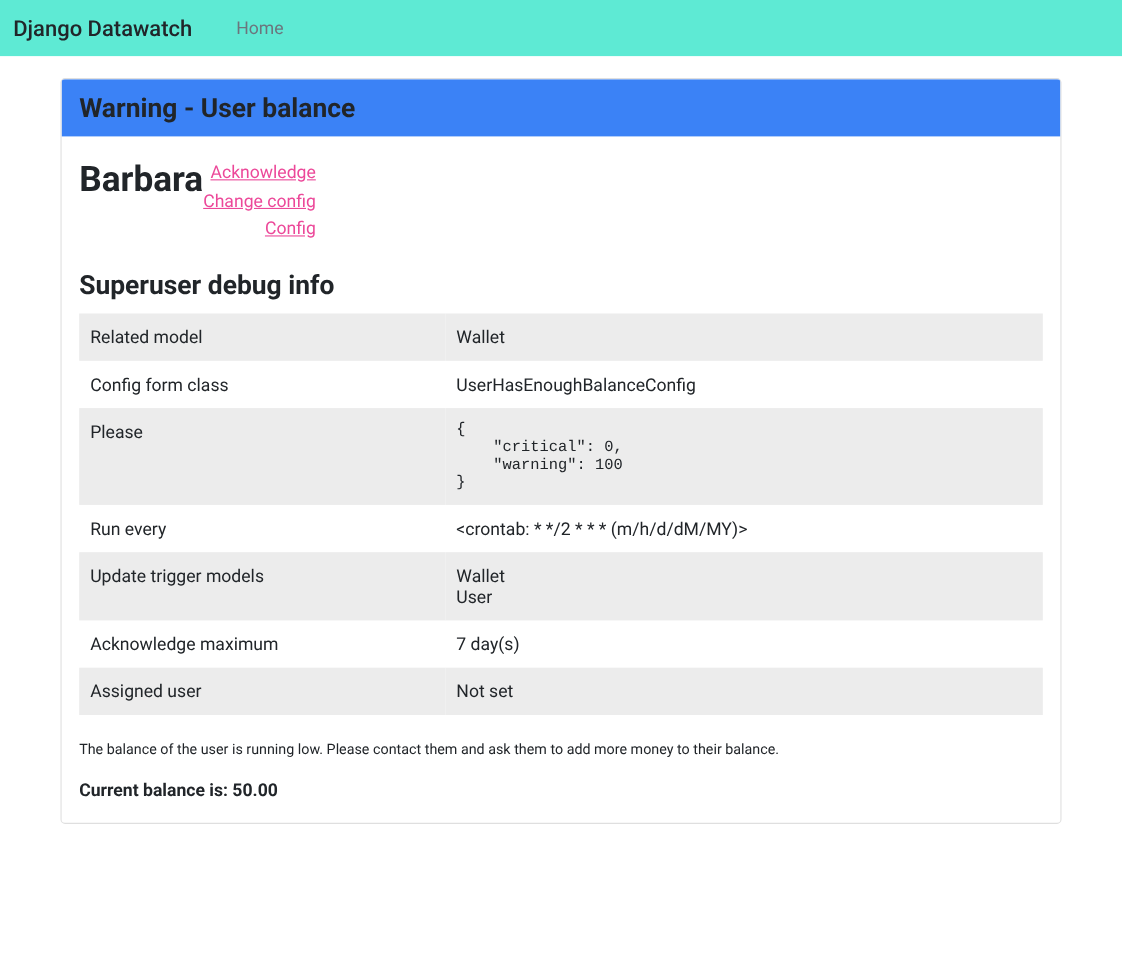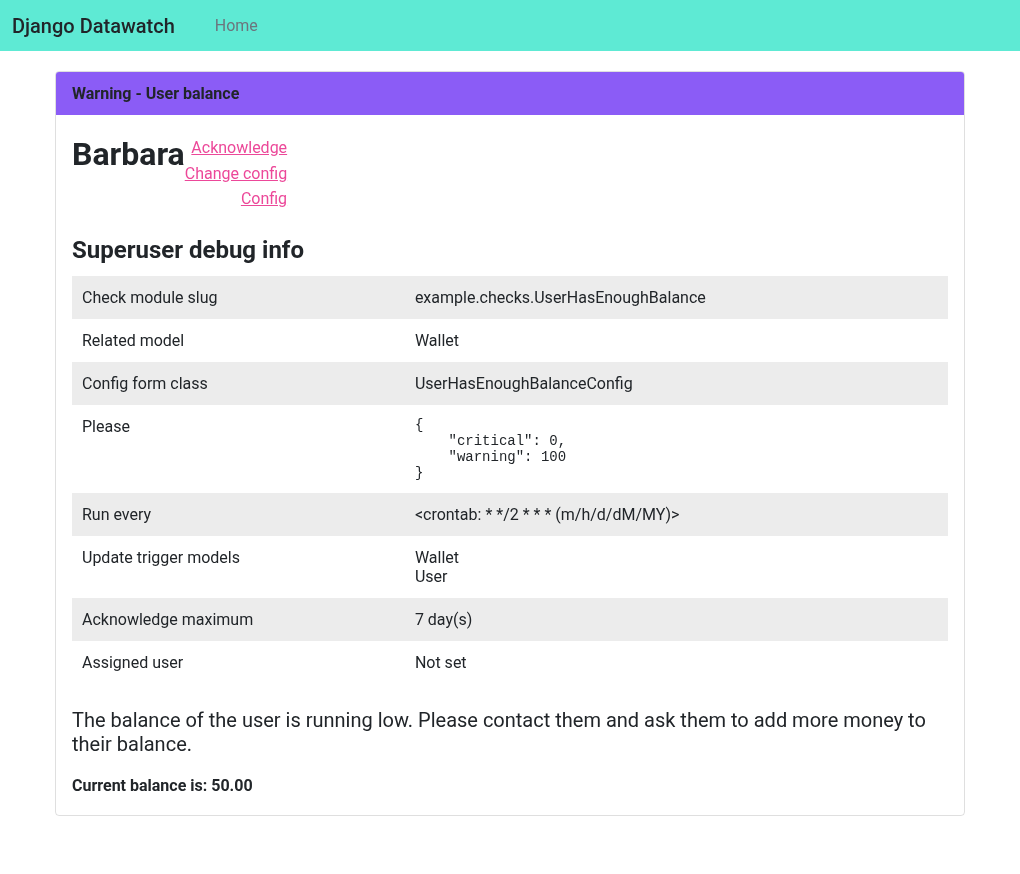--- a/index.html
+++ b/index.html
@@ -34,24 +34,24 @@
       margin: 0 auto;
       padding: 0 15px;
     }
     .card {
       border: 1px solid rgba(0,0,0,0.125);
       border-radius: 4px;
       margin-top: 20px;
       overflow: hidden;
     }
     .card-header {
-      background: #8b5cf6;
+      background: #3b82f6;
       color: #212529;
       padding: 12px 16px;
-      font-size: 16px;
+      font-size: 24px;
       font-weight: 700;
     }
     .card-body {
       padding: 20px 16px;
     }
     .topline {
       display: flex;
       justify-content: flex-start;
       align-items: flex-start;
       margin-bottom: 24px;
@@ -92,21 +92,21 @@
     td:first-child {
       width: 38%;
     }
     pre {
       font-family: SFMono-Regular, Menlo, Monaco, Consolas, "Liberation Mono", "Courier New", monospace;
       font-size: 14px;
       white-space: pre;
       margin: 0;
     }
     .desc {
-      font-size: 20px;
+      font-size: 13px;
       margin-bottom: 20px;
       margin-top: 24px;
     }
     .balance {
       font-size: 16px;
       font-weight: 700;
     }
   </style>
 </head>
 <body>
@@ -127,24 +127,20 @@
           <a href="#">Acknowledge</a>
           <a href="#">Change config</a>
           <a href="#">Config</a>
         </div>
       </div>
 
       <h2>Superuser debug info</h2>
 
       <table>
         <tbody>
-            <tr>
-          <td>Check module slug</td>
-          <td>example.checks.UserHasEnoughBalance</td>
-        </tr>
         <tr>
           <td>Related model</td>
           <td>Wallet</td>
         </tr>
         <tr>
           <td>Config form class</td>
           <td>UserHasEnoughBalanceConfig</td>
         </tr>
         <tr>
           <td>Please</td>

